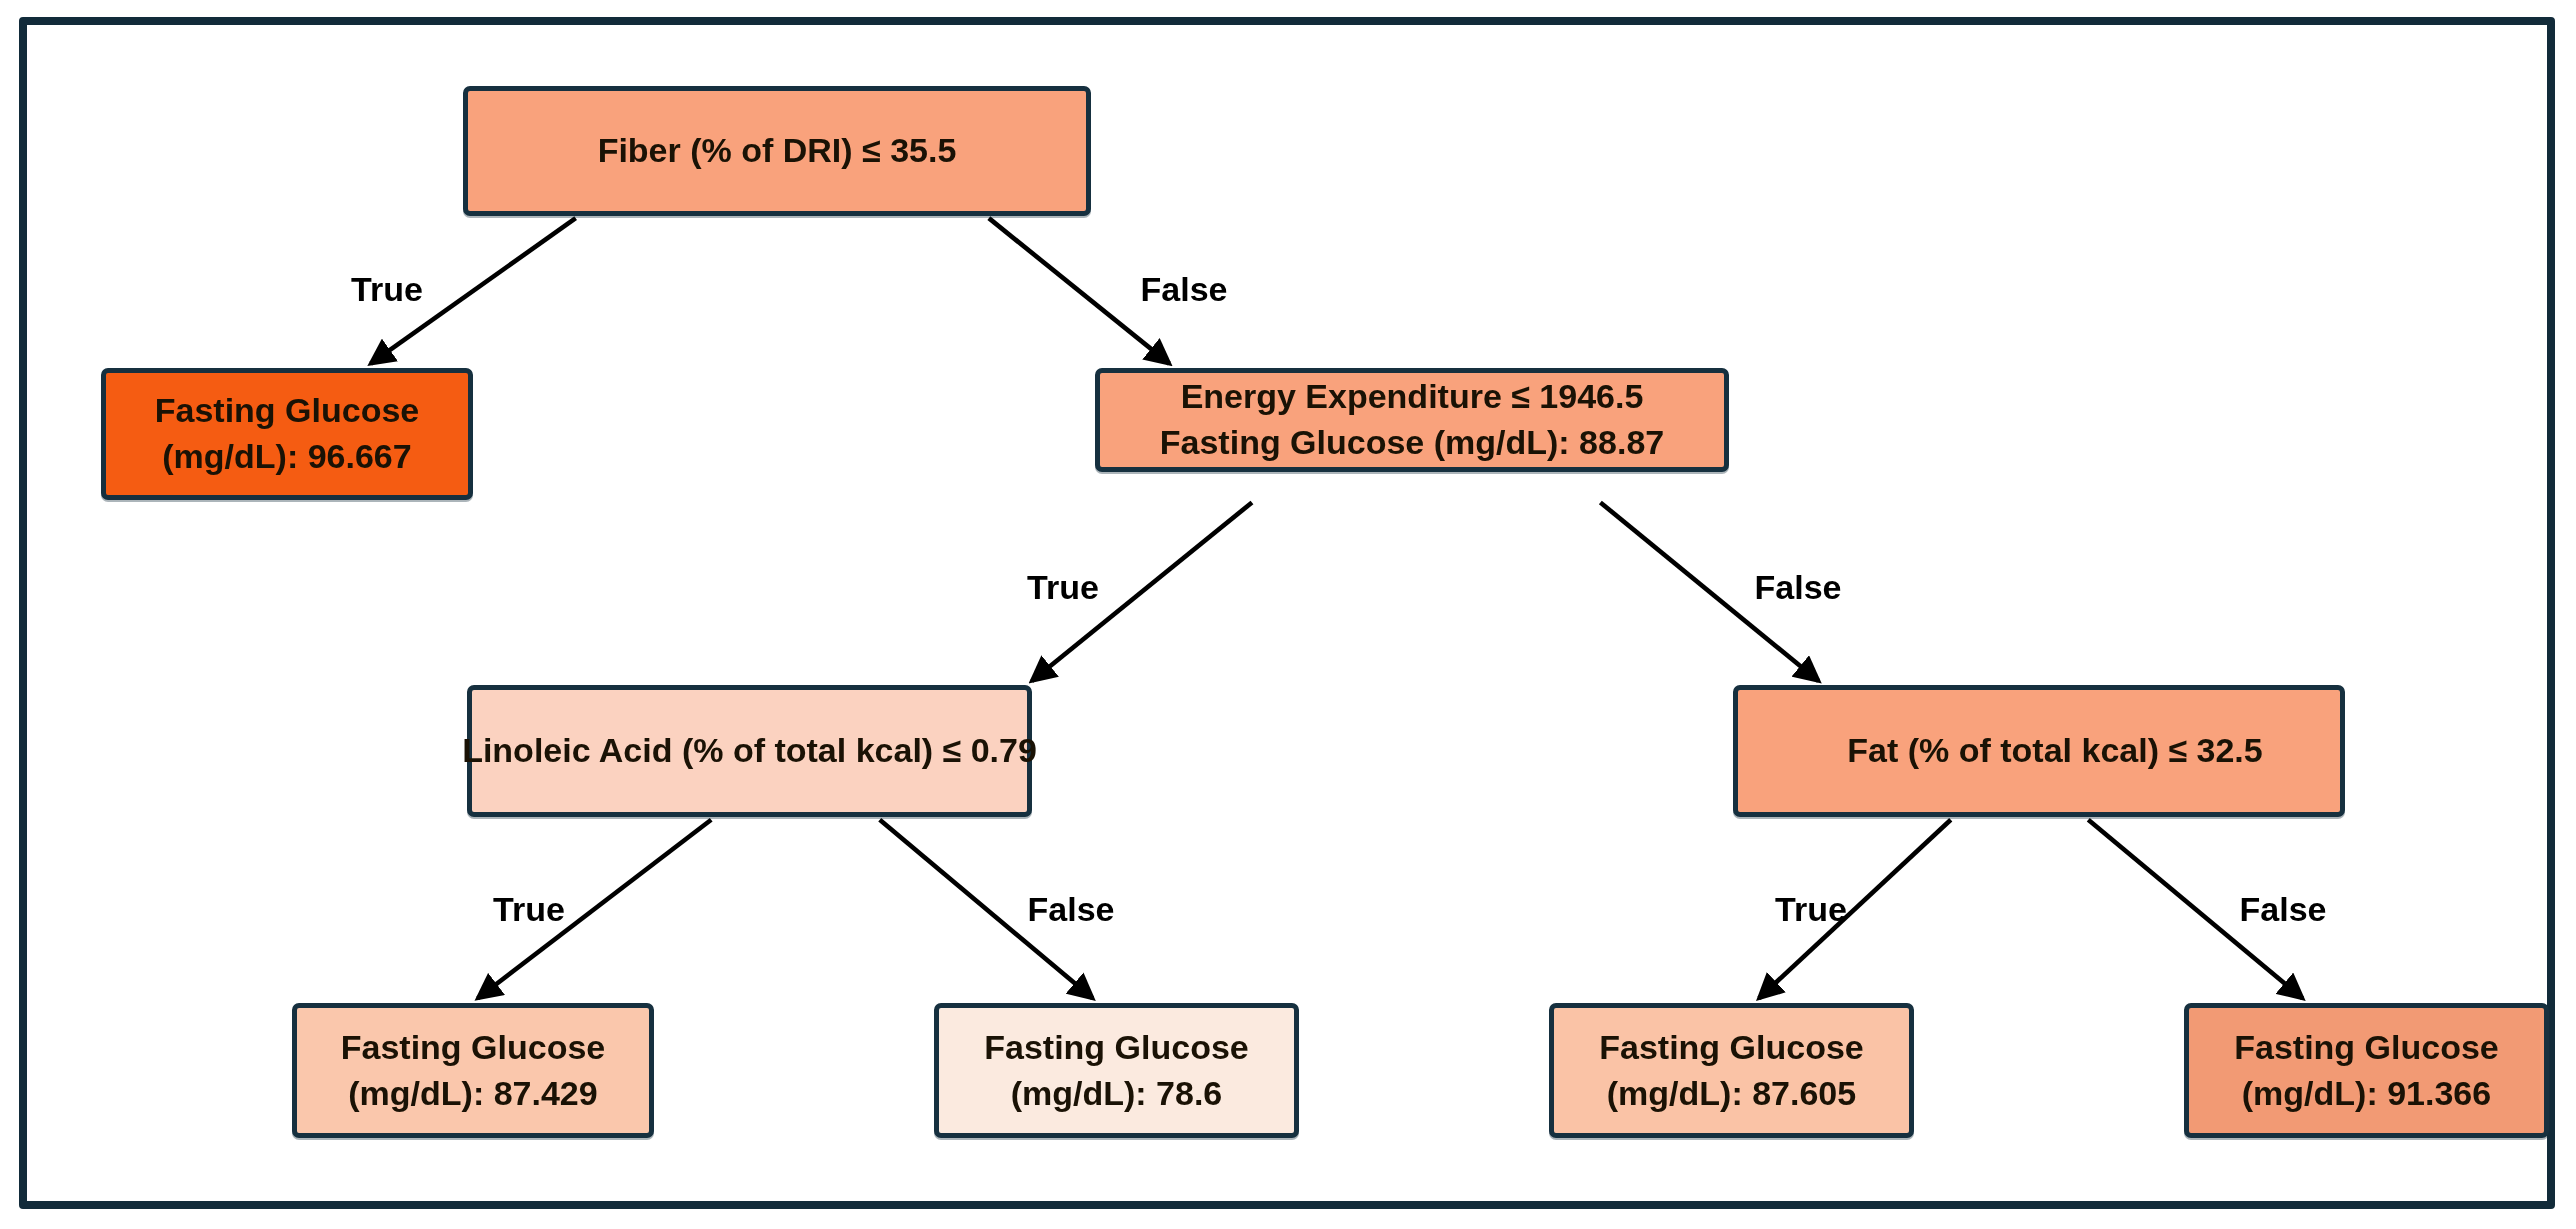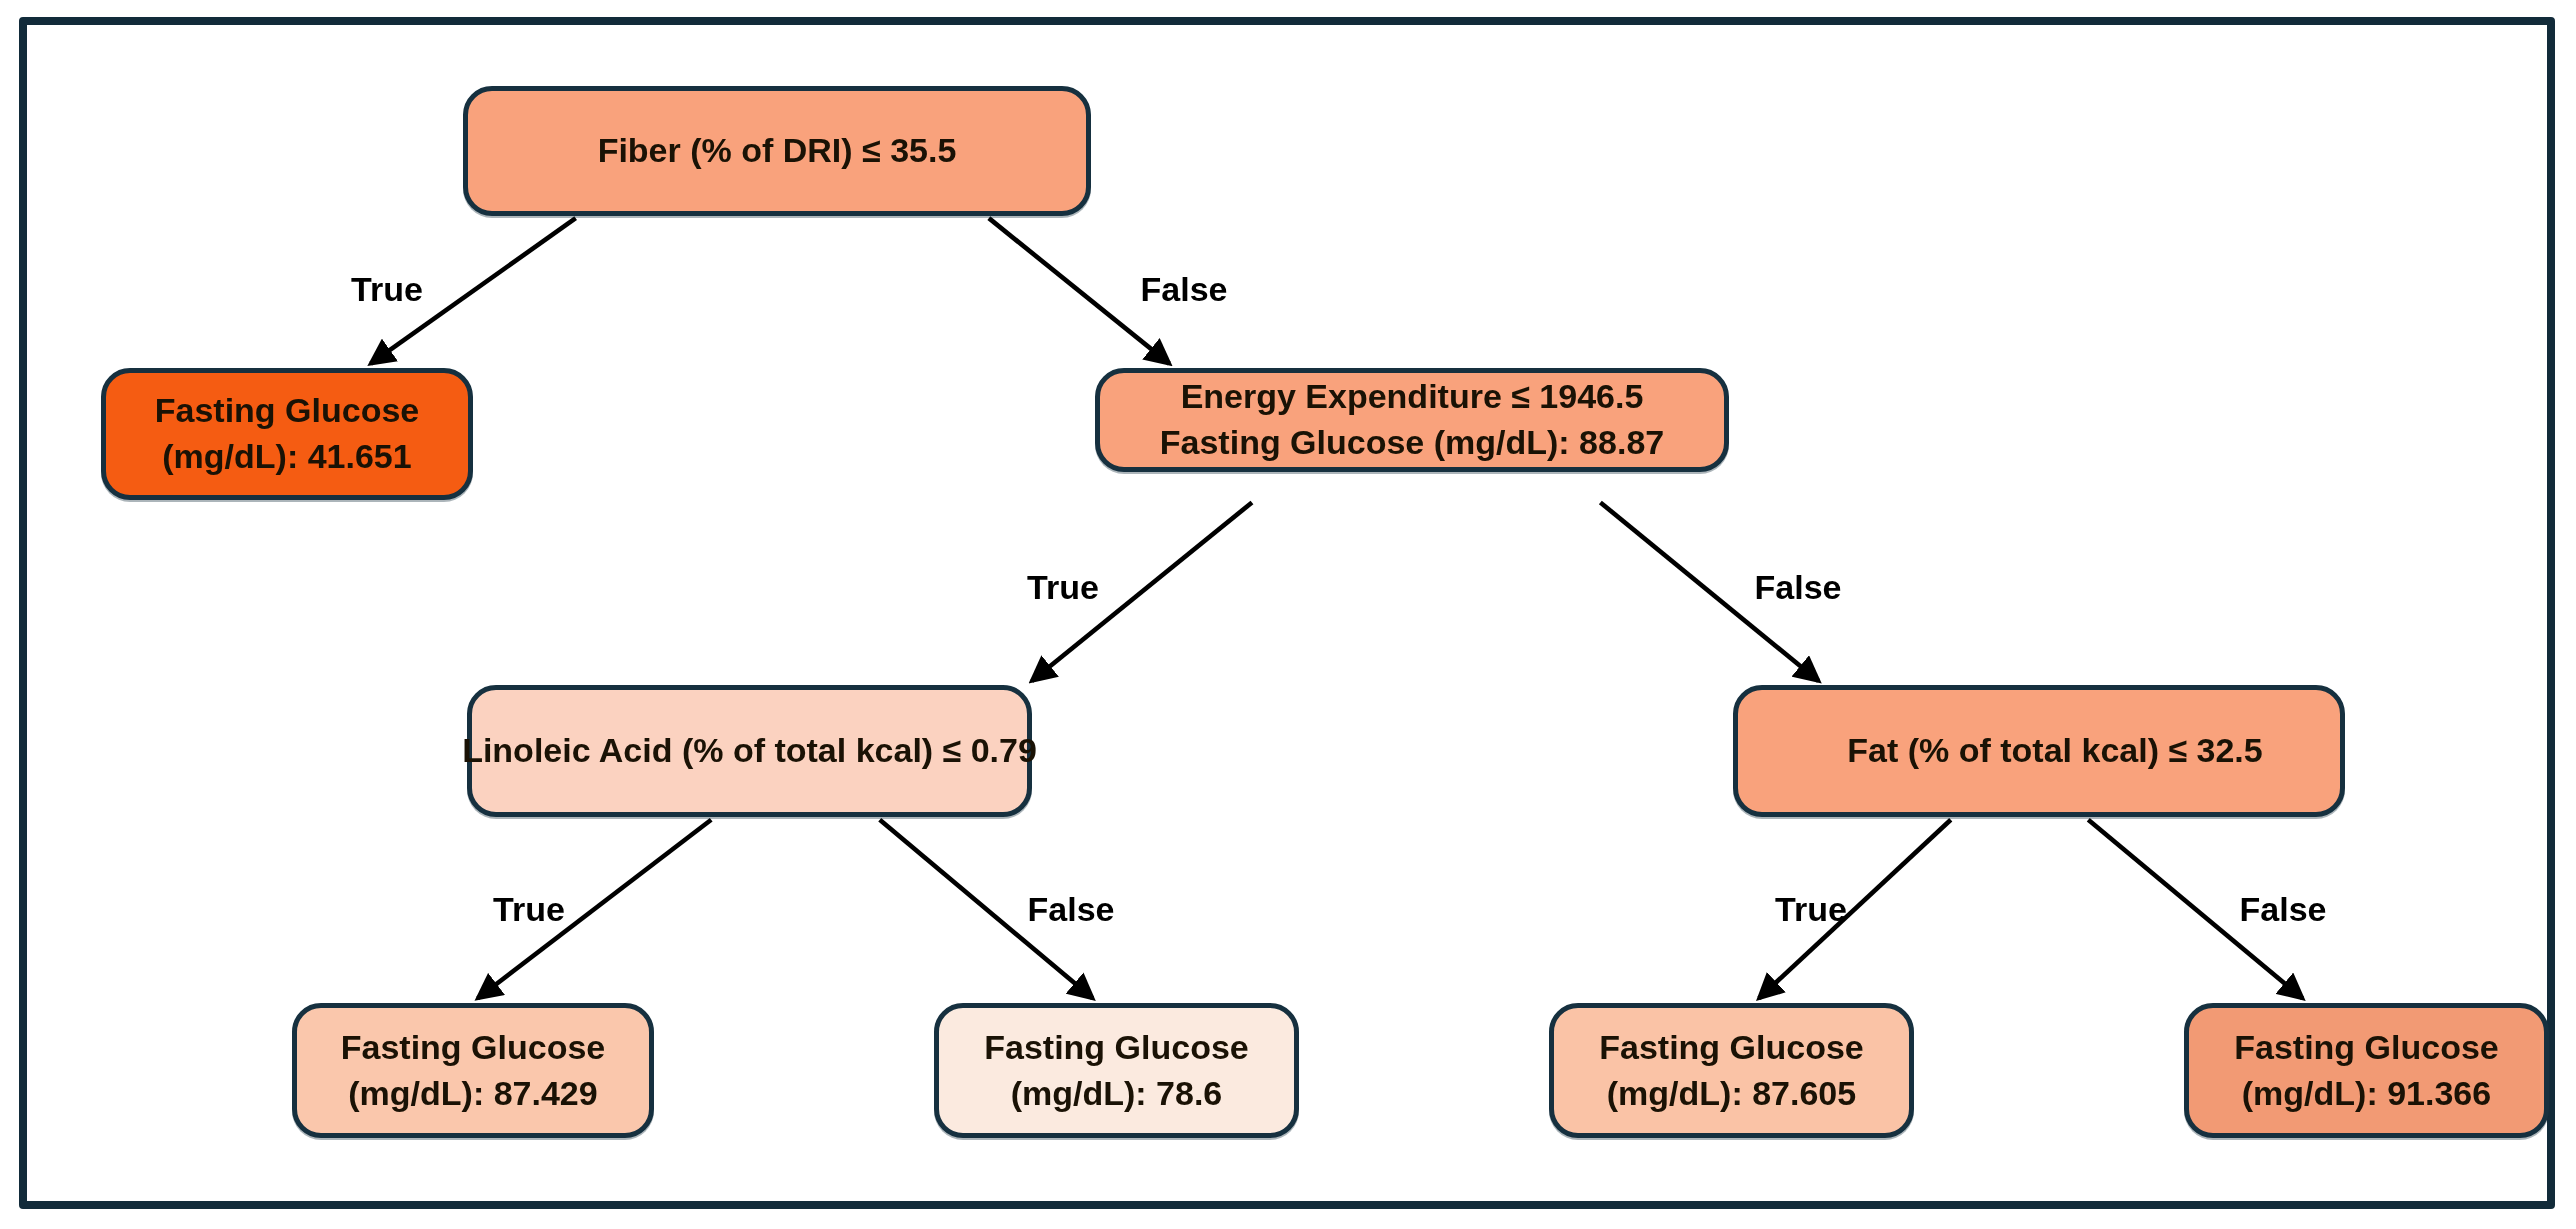--- a/index.html
+++ b/index.html
@@ -16,21 +16,21 @@
     border-radius:4px;
     background:#ffffff;
   }
   #edges{
     position:absolute;left:0;top:0;width:2576px;height:1229px;
     pointer-events:none;
   }
   .node{
     position:absolute;box-sizing:border-box;
     border:5.3px solid #16303F;
-    border-radius:29px;
+    border-radius:7px;
     display:flex;flex-direction:column;align-items:center;justify-content:center;
     font-weight:bold;font-size:34px;line-height:1.34;
     color:#1A1205;text-align:center;white-space:nowrap;
     box-shadow:0 2px 0 rgba(18,43,58,.35);
   }
   .node span{display:block;}
   .edge-label{
     position:absolute;transform:translate(-50%,-50%);
     font-weight:bold;font-size:34px;color:#000000;
     white-space:nowrap;
@@ -55,21 +55,21 @@
     <line x1="1330" y1="1240" x2="1652" y2="1510" stroke="#000000" stroke-width="7" marker-end="url(#arrow)"></line>
     <line x1="2950" y1="1240" x2="2660" y2="1510" stroke="#000000" stroke-width="7" marker-end="url(#arrow)"></line>
     <line x1="3158" y1="1240" x2="3482" y2="1510" stroke="#000000" stroke-width="7" marker-end="url(#arrow)"></line>
   </svg>
 
 <div class="node" style="left: 463px; top: 86px; width: 628px; height: 130px; background: rgb(249, 162, 124); border-color: rgb(22, 48, 63);">
   <span>Fiber (% of DRI) ≤ 35.5</span>
 </div>
 <div class="node" style="left: 101px; top: 368px; width: 372px; height: 132px; background: rgb(245, 92, 18); border-color: rgb(22, 48, 63);">
   <span>Fasting Glucose</span>
-  <span>(mg/dL): 41.651</span>
+  <span>(mg/dL): 96.667</span>
 </div>
 <div class="node" style="left: 1095px; top: 368px; width: 634px; height: 104px; background: rgb(249, 162, 124); border-color: rgb(22, 48, 63);">
   <span>Energy Expenditure ≤ 1946.5</span>
   <span>Fasting Glucose (mg/dL): 88.87</span>
 </div>
 <div class="node" style="left: 467px; top: 685px; width: 565px; height: 132px; background: rgb(251, 210, 192); border-color: rgb(22, 48, 63);">
   <span>Linoleic Acid (% of total kcal) ≤ 0.79</span>
 </div>
 <div class="node" style="left: 1733px; top: 685px; width: 612px; height: 132px; background: rgb(249, 162, 124); border-color: rgb(22, 48, 63); padding-left: 32px;">
   <span>Fat (% of total kcal) ≤ 32.5</span>

